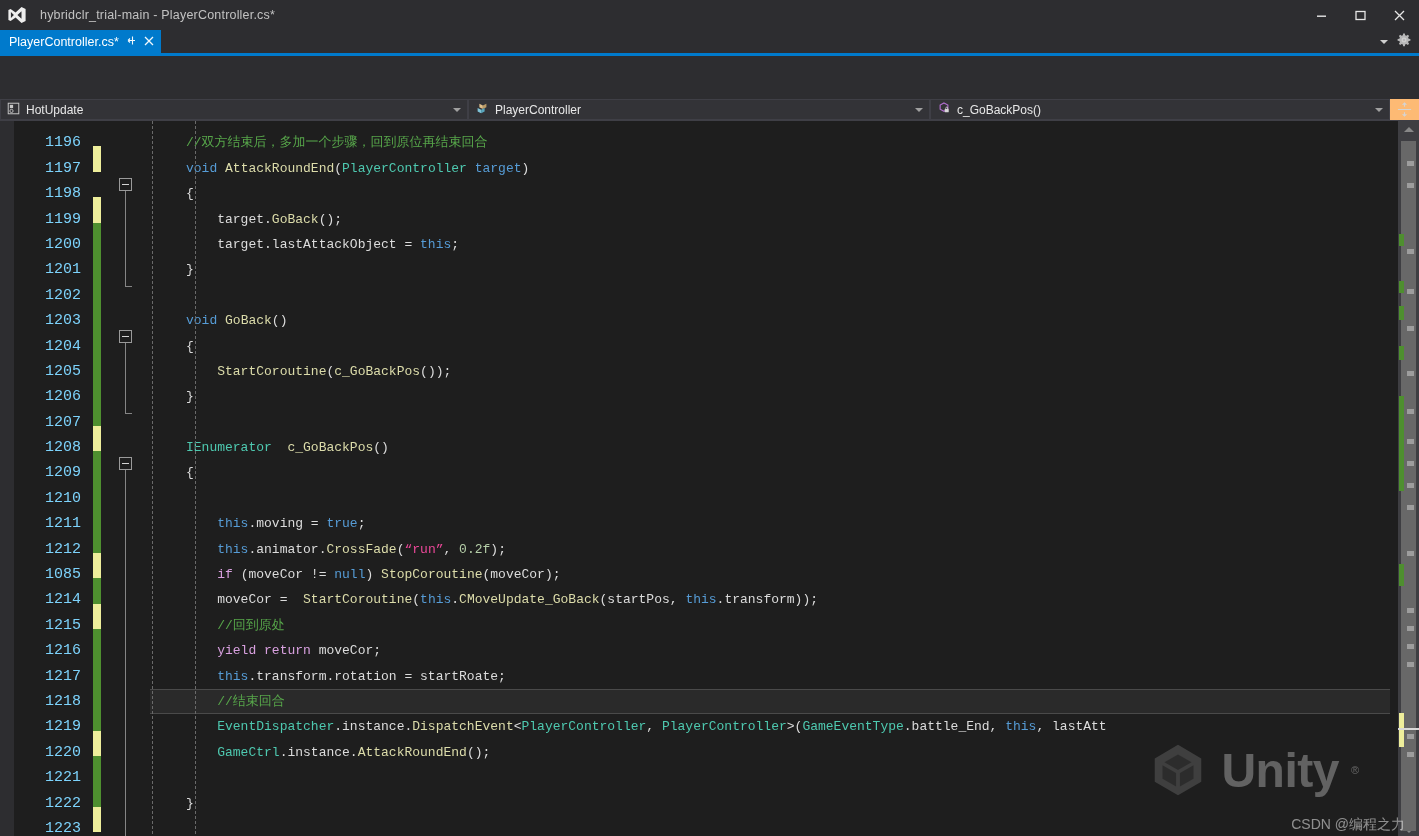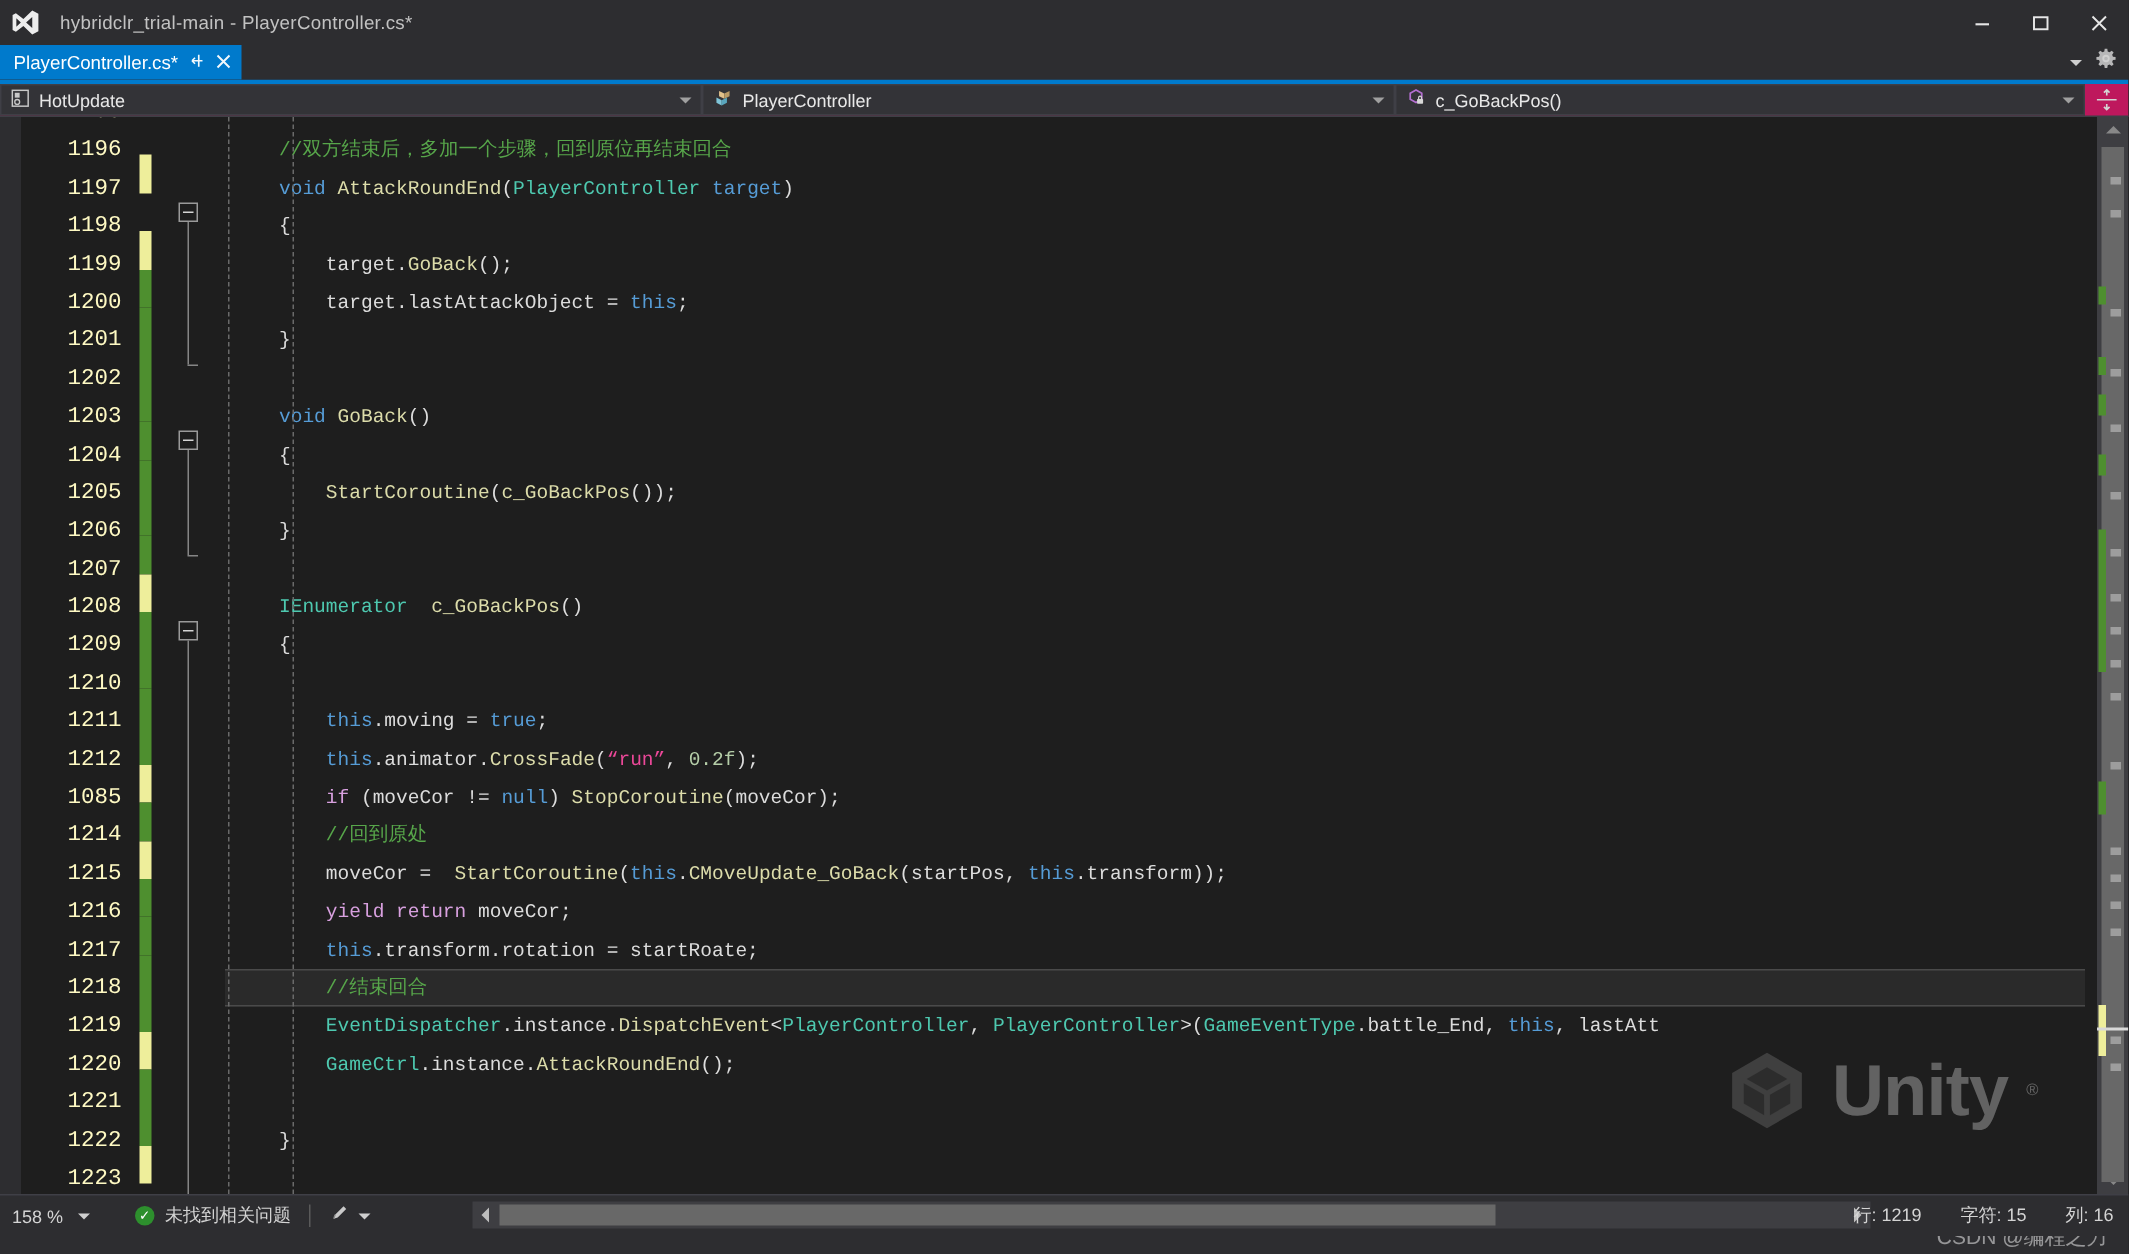--- a/index.html
+++ b/index.html
@@ -43,22 +43,23 @@
     display:flex; align-items:center; gap:9px; padding-right:8px;
   }
   .tri-down {
     width:0;height:0;border-left:4.5px solid transparent;border-right:4.5px solid transparent;
     border-top:4.5px solid #cfcfcf;
   }
   #underline-bar { height:3px; background:#007acc; width:100%; }
 
   
   #navbar {
-    height: 22px; background:#be185d; display:flex; align-items:stretch;
+    height: 22px; background:#fdba74; display:flex; align-items:stretch;
     border-bottom: 1px solid #3f3f46;
+    margin-top: 43px;
   }
   .navcombo {
     background:#333337; border:1px solid #3f3f46;
     display:flex; align-items:center; gap:6px;
     padding: 0 6px; font-size:12px; color:#e8e8e8;
     position:relative;
   }
   .navcombo .arrow {
     position:absolute; right:6px; top:50%; transform:translateY(-50%);
     width:0;height:0;border-left:4px solid transparent;border-right:4px solid transparent;
@@ -80,21 +81,21 @@
     width: 76px; flex:0 0 76px; background:#1e1e1e;
     text-align:right; padding-right:9px;
   }
   #changebar { width: 14px; flex:0 0 14px; background:#1e1e1e; position:relative; }
   #outlining { width: 46px; flex:0 0 46px; background:#1e1e1e; position:relative; }
   #codearea  { flex:1 1 auto; position:relative; background:#1e1e1e; overflow:hidden; }
 
   .ln {
     height: 25.4px; line-height:25.4px;
     font-family:"Liberation Mono", monospace; font-size:15px;
-    color:#fef9c3;
+    color:#7dd3fc;
   }
   .codeline {
     height: 25.4px; line-height:25.4px;
     font-family:"Liberation Mono", monospace; font-size:13px;
     color:#dcdcdc; white-space:pre; padding-left:36px;
   }
   .codeline.hl { background:#2a2a2a; box-shadow: inset 0 1px 0 #4a4a4a, inset 0 -1px 0 #4a4a4a; }
 
   
   .kw   { color:#569cd6; }           
@@ -373,22 +374,22 @@
       <div class="codeline" style="padding-left: 36px;"><span></span><span class="pln">{</span></div>
       <div class="codeline" style="padding-left: 36px;"><span>    </span><span class="fn">StartCoroutine</span><span class="pln">(</span><span class="fn">c_GoBackPos</span><span class="pln">());</span></div>
       <div class="codeline" style="padding-left: 36px;"><span></span><span class="pln">}</span></div>
       <div class="codeline" style="padding-left: 36px;">&nbsp;</div>
       <div class="codeline" style="padding-left: 36px;"><span></span><span class="type">IEnumerator</span><span class="pln">  </span><span class="fn">c_GoBackPos</span><span class="pln">()</span></div>
       <div class="codeline" style="padding-left: 36px;"><span></span><span class="pln">{</span></div>
       <div class="codeline" style="padding-left: 36px;">&nbsp;</div>
       <div class="codeline" style="padding-left: 36px;"><span>    </span><span class="kw">this</span><span class="pln">.moving = </span><span class="kw">true</span><span class="pln">;</span></div>
       <div class="codeline" style="padding-left: 36px;"><span>    </span><span class="kw">this</span><span class="pln">.animator.</span><span class="fn">CrossFade</span><span class="pln">(</span><span class="str">“run”</span><span class="pln">, </span><span class="num">0.2f</span><span class="pln">);</span></div>
       <div class="codeline" style="padding-left: 36px;"><span>    </span><span class="kwc">if</span><span class="pln"> (moveCor != </span><span class="kw">null</span><span class="pln">) </span><span class="fn">StopCoroutine</span><span class="pln">(moveCor);</span></div>
+      <div class="codeline" style="padding-left: 36px;"><span>    </span><span class="pln">moveCor =  </span><span class="fn">StartCoroutine</span><span class="pln">(</span><span class="kw">this</span><span class="pln">.</span><span class="fn">CMoveUpdate_GoBack</span><span class="pln">(startPos, </span><span class="kw">this</span><span class="pln">.transform));</span></div>
       <div class="codeline" style="padding-left: 36px;"><span>    </span><span class="cmt">//回到原处</span></div>
-      <div class="codeline" style="padding-left: 36px;"><span>    </span><span class="pln">moveCor =  </span><span class="fn">StartCoroutine</span><span class="pln">(</span><span class="kw">this</span><span class="pln">.</span><span class="fn">CMoveUpdate_GoBack</span><span class="pln">(startPos, </span><span class="kw">this</span><span class="pln">.transform));</span></div>
       <div class="codeline" style="padding-left: 36px;"><span>    </span><span class="kwc">yield return</span><span class="pln"> moveCor;</span></div>
       <div class="codeline" style="padding-left: 36px;"><span>    </span><span class="kw">this</span><span class="pln">.transform.rotation = startRoate;</span></div>
       <div class="codeline hl" style="padding-left: 36px;"><span>    </span><span class="cmt">//结束回合</span></div>
       <div class="codeline" style="padding-left: 36px;"><span>    </span><span class="type">EventDispatcher</span><span class="pln">.instance.</span><span class="fn">DispatchEvent</span><span class="pln">&lt;</span><span class="type">PlayerController</span><span class="pln">, </span><span class="type">PlayerController</span><span class="pln">&gt;(</span><span class="type">GameEventType</span><span class="pln">.battle_End, </span><span class="kw">this</span><span class="pln">, lastAtt</span></div>
       <div class="codeline" style="padding-left: 36px;"><span>    </span><span class="type">GameCtrl</span><span class="pln">.instance.</span><span class="fn">AttackRoundEnd</span><span class="pln">();</span></div>
       <div class="codeline" style="padding-left: 36px;">&nbsp;</div>
       <div class="codeline" style="padding-left: 36px;"><span></span><span class="pln">}</span></div>
     </div>
 
   <div id="rightstrip"></div>

